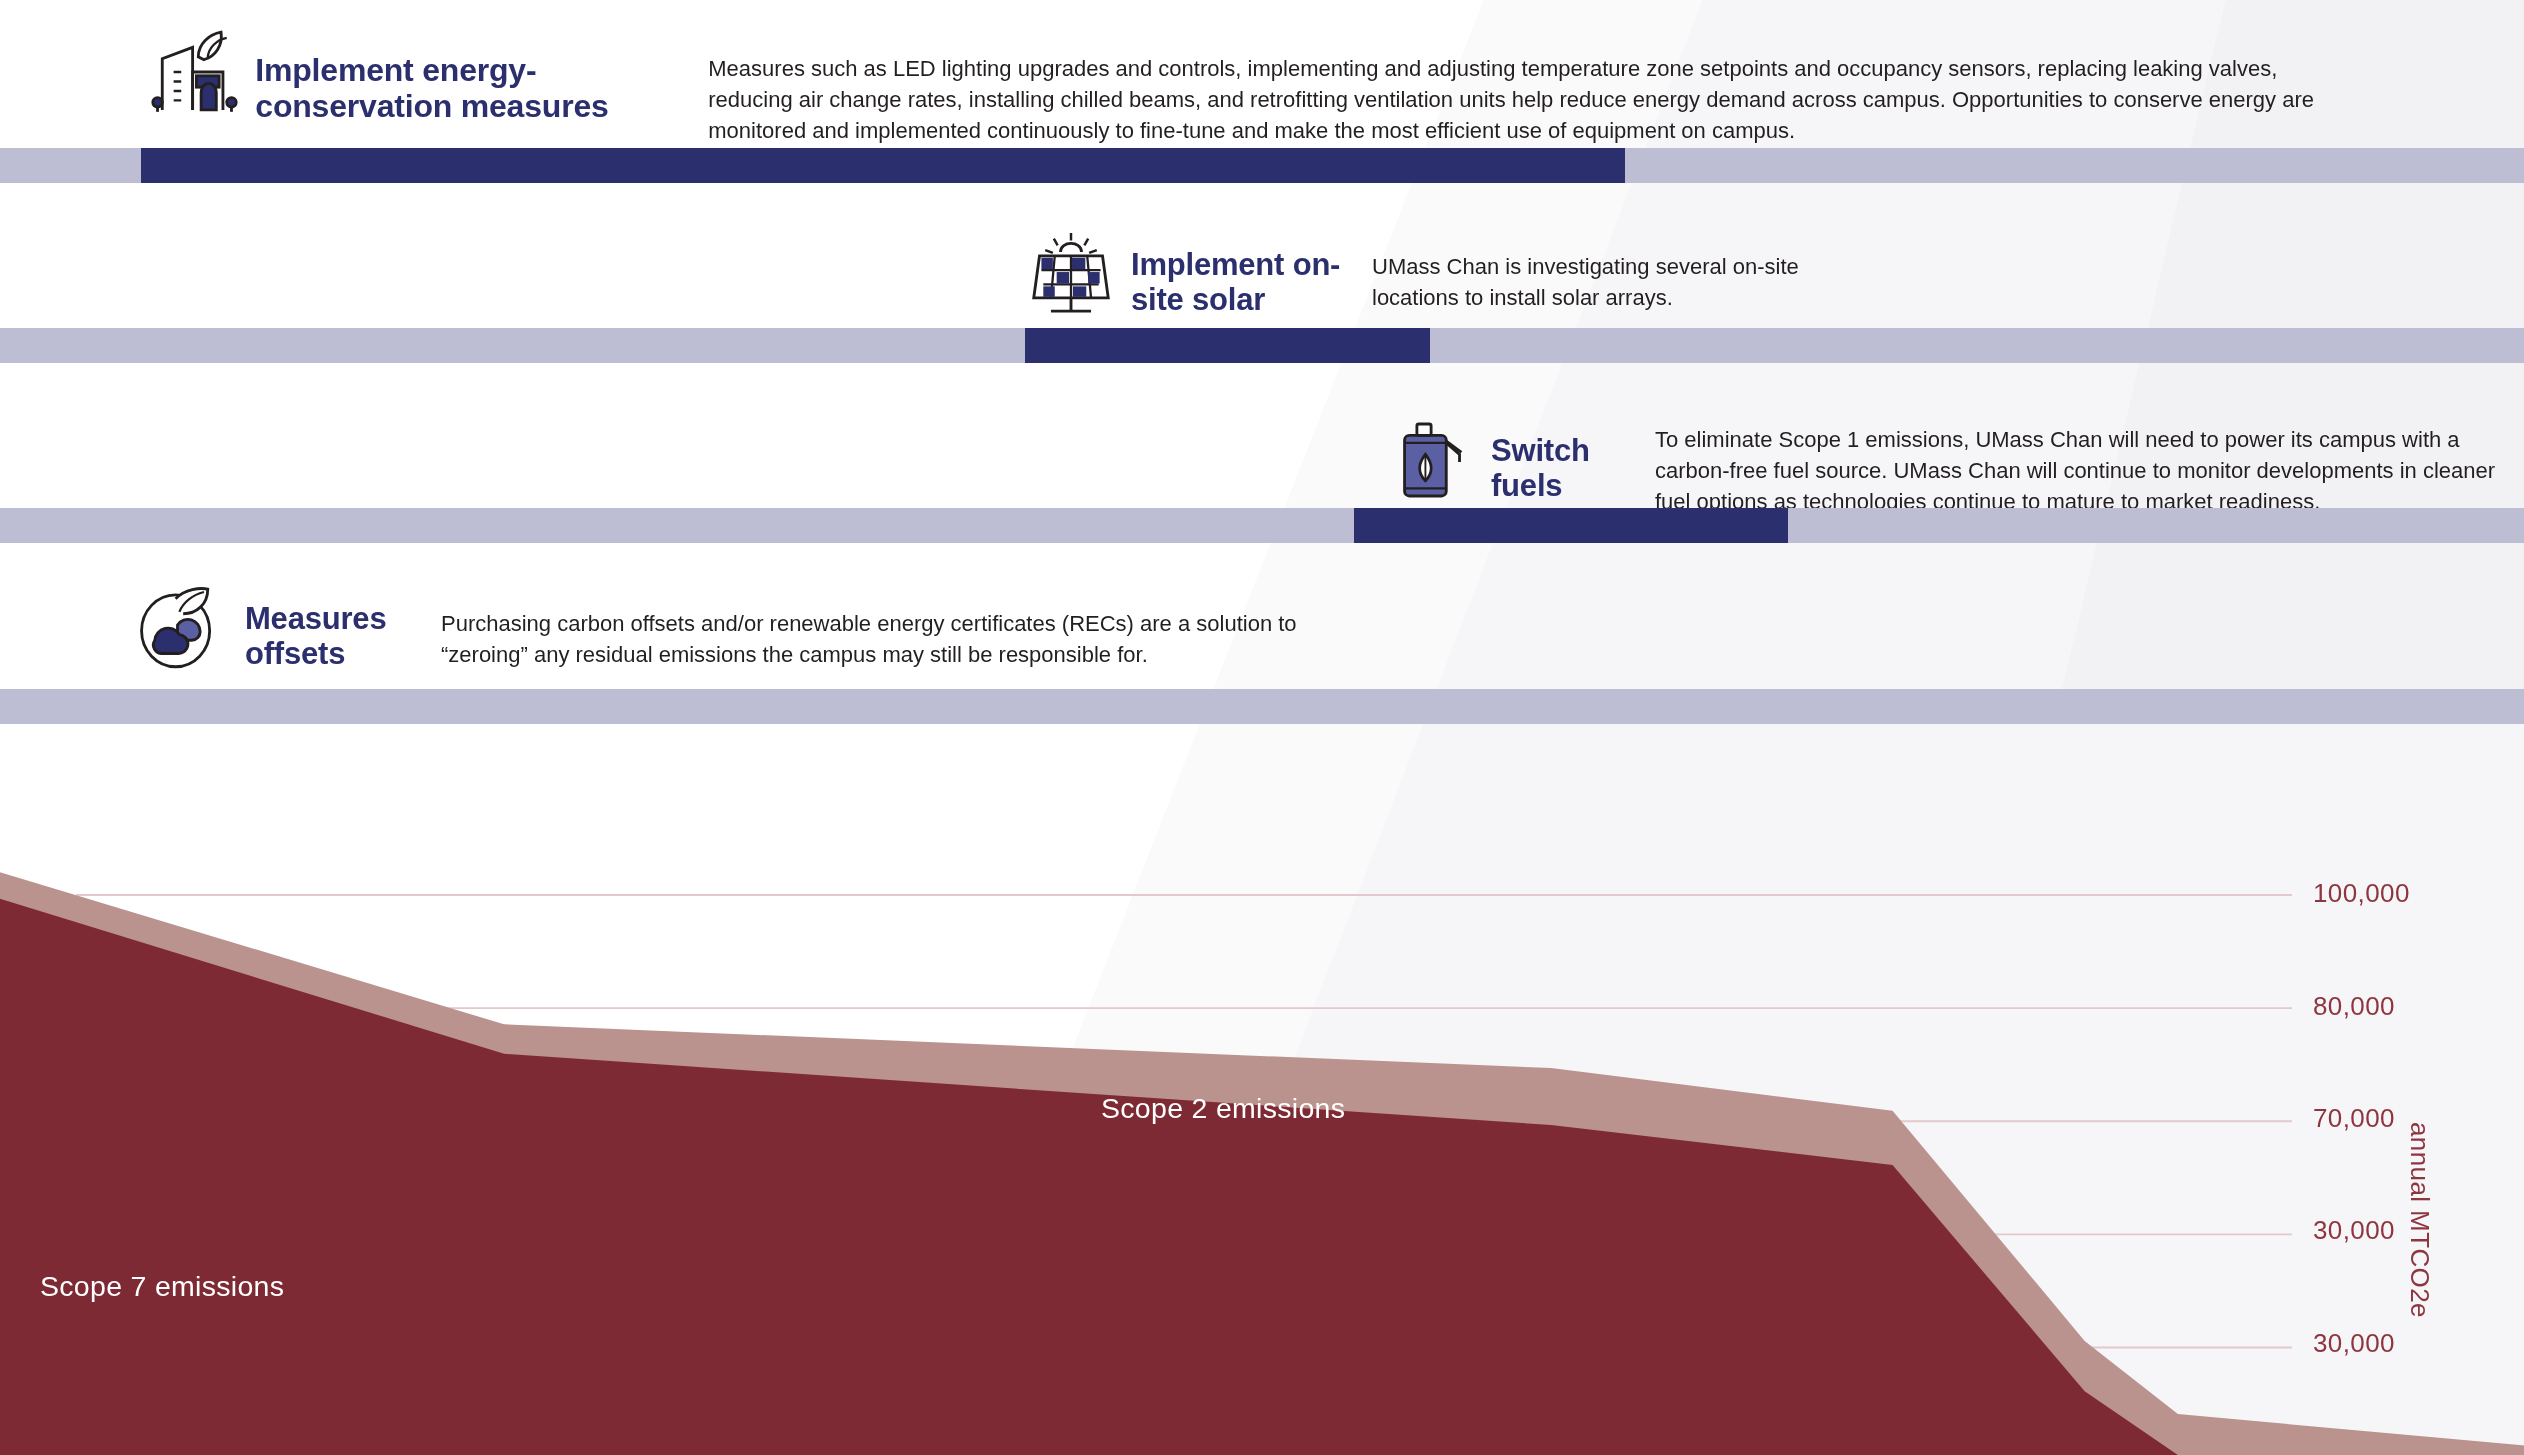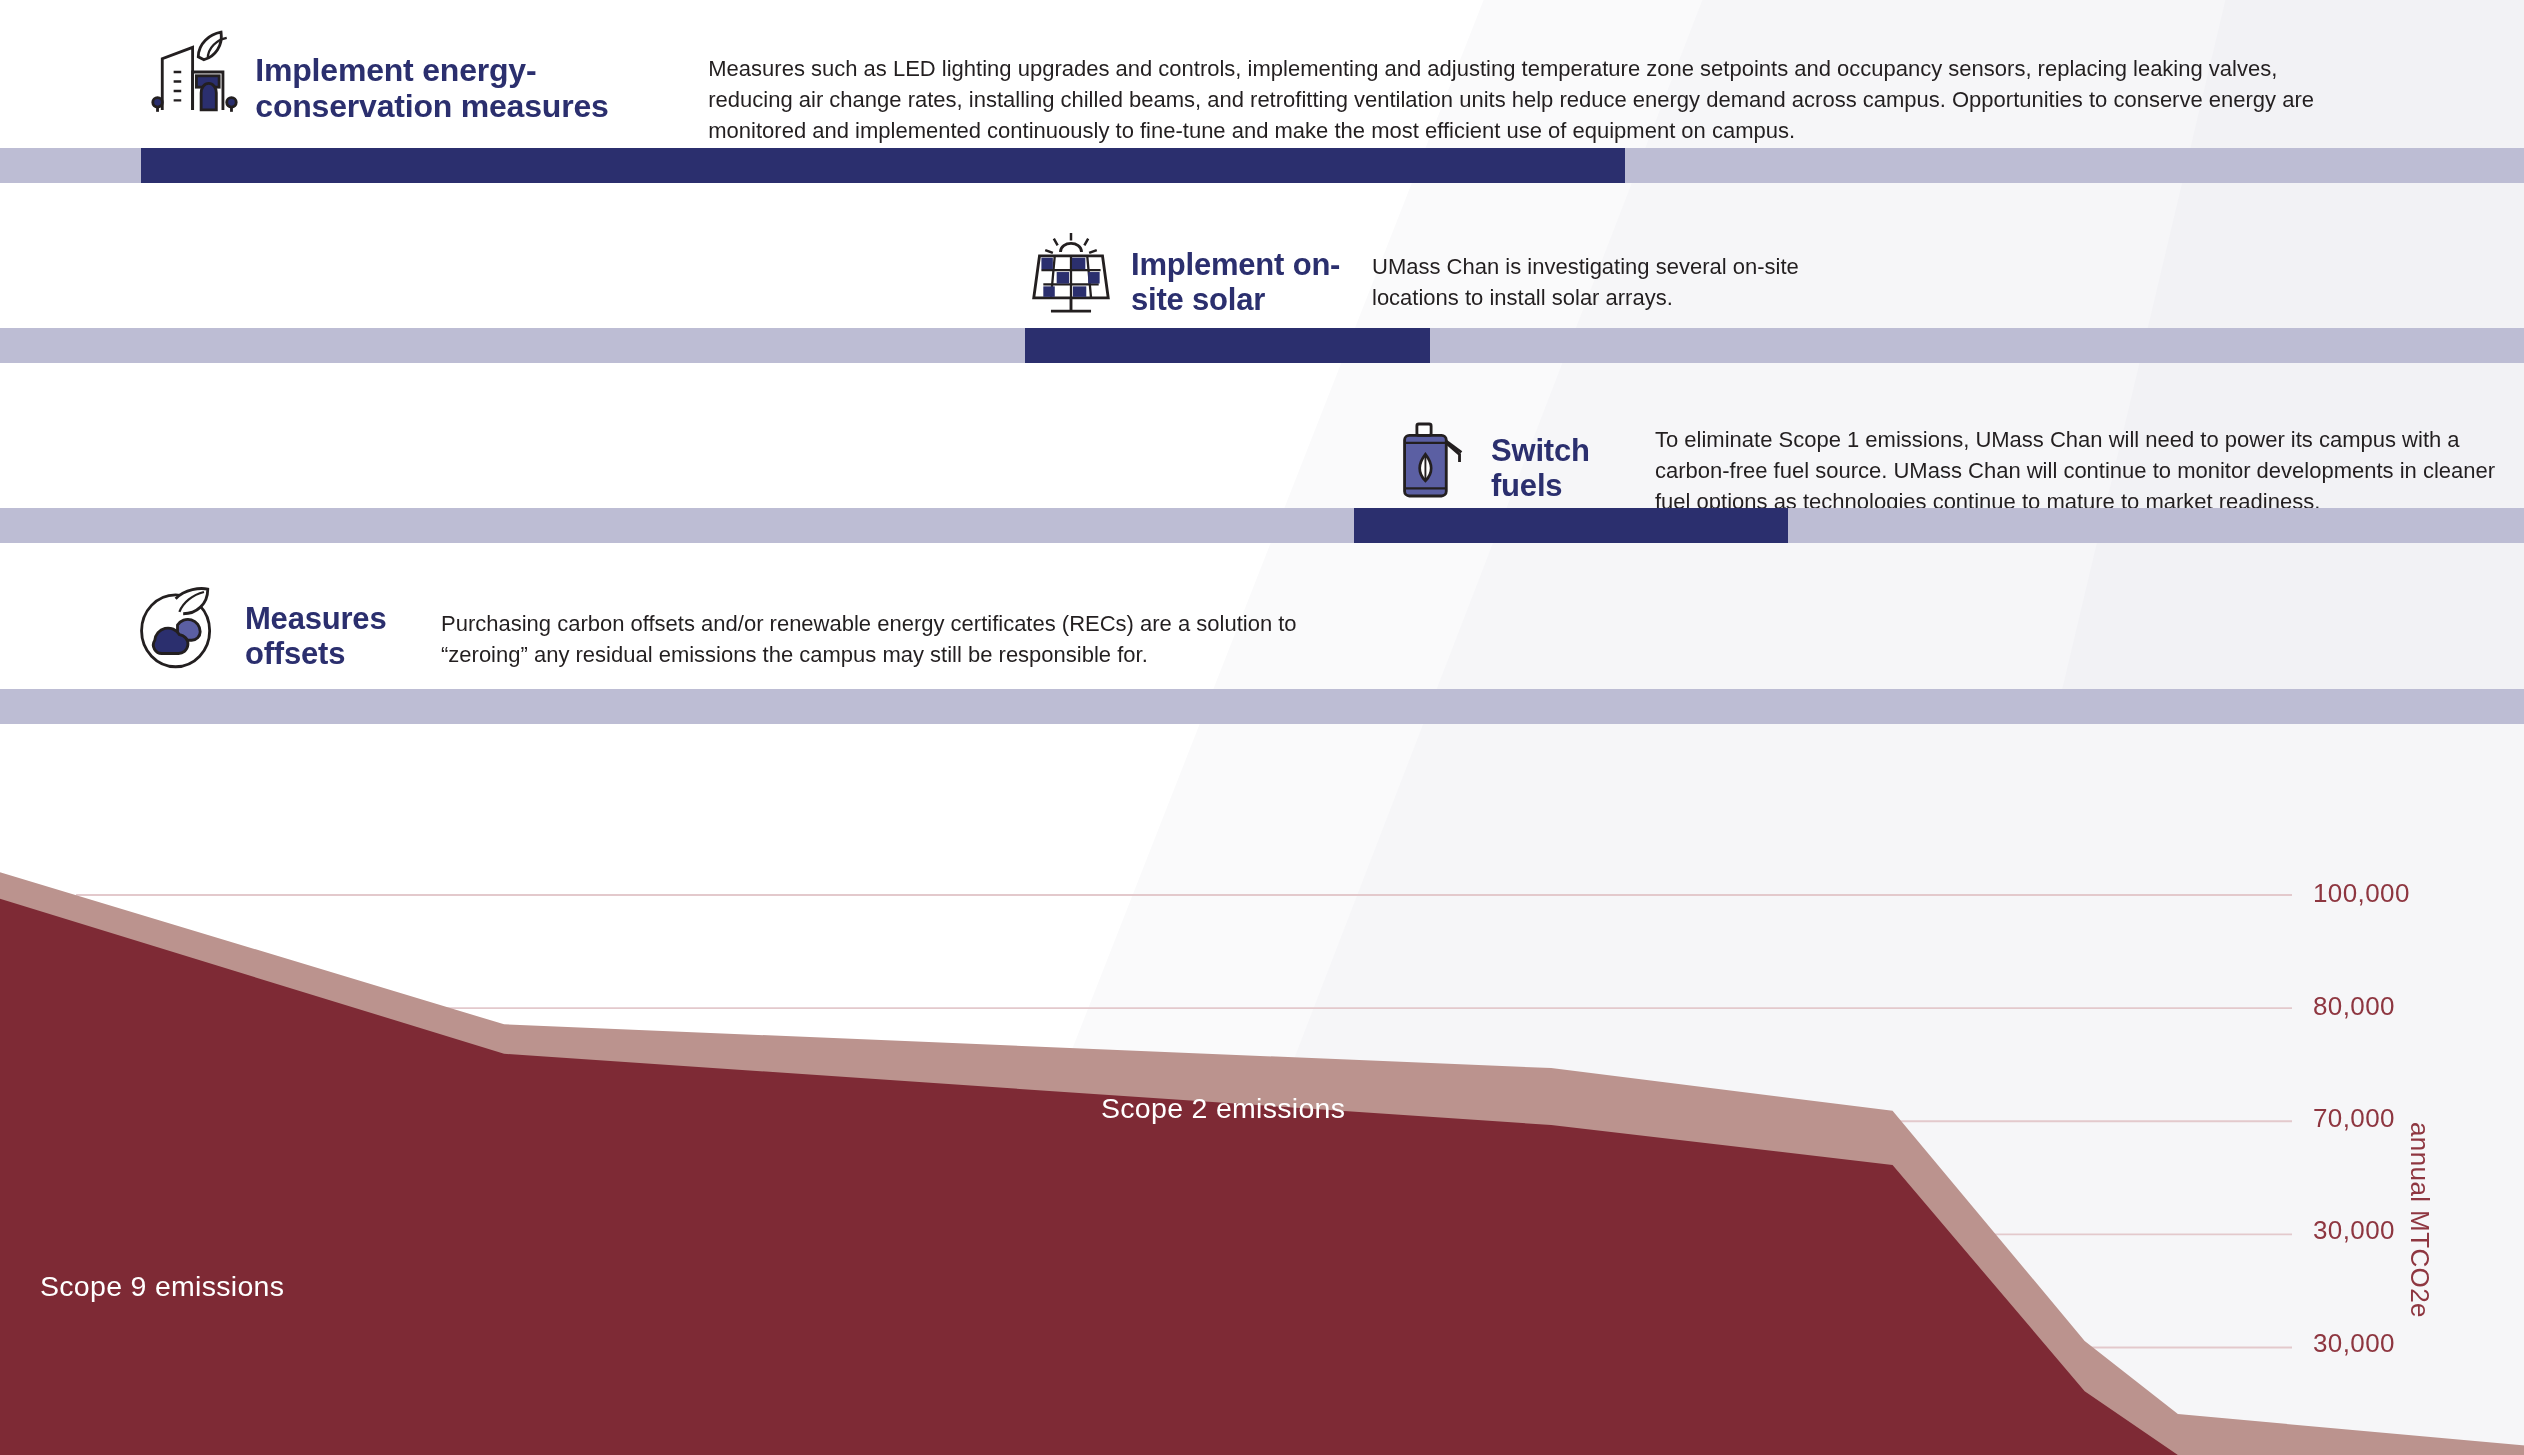--- a/index.html
+++ b/index.html
@@ -179,21 +179,21 @@
         <line x1="80" y1="299" x2="2410" y2="299"></line>
         <line x1="80" y1="418" x2="2410" y2="418"></line>
         <line x1="80" y1="537" x2="2410" y2="537"></line>
       </g>
 
       <path fill="#BB938E" d="M0,37 L530,197 L1631,243 L1631,243 L1990,288 L2192,530 L2290,607 L2655,640 L2655,650 L0,650 Z"></path>
 
       <path fill="#7E2A35" d="M0,65 L530,228 L1631,303 L1990,345 L2192,583 L2290,650 L0,650 Z"></path>
     </svg>
 
-    <div class="series-label" style="left:40px;top:433px;">Scope 9 emissions</div>
+    <div class="series-label" style="left:40px;top:433px;">Scope 7 emissions</div>
     <div class="series-label" style="left:1101px;top:255px;">Scope 2 emissions</div>
 
     <div id="ylabels">
         <div class="ylab" style="top: 506px;">30,000</div>
         <div class="ylab" style="top: 393px;">30,000</div>
         <div class="ylab" style="top: 281px;">70,000</div>
         <div class="ylab" style="top: 169px;">80,000</div>
         <div class="ylab" style="top: 56px;">100,000</div>
       </div>
   </div>

